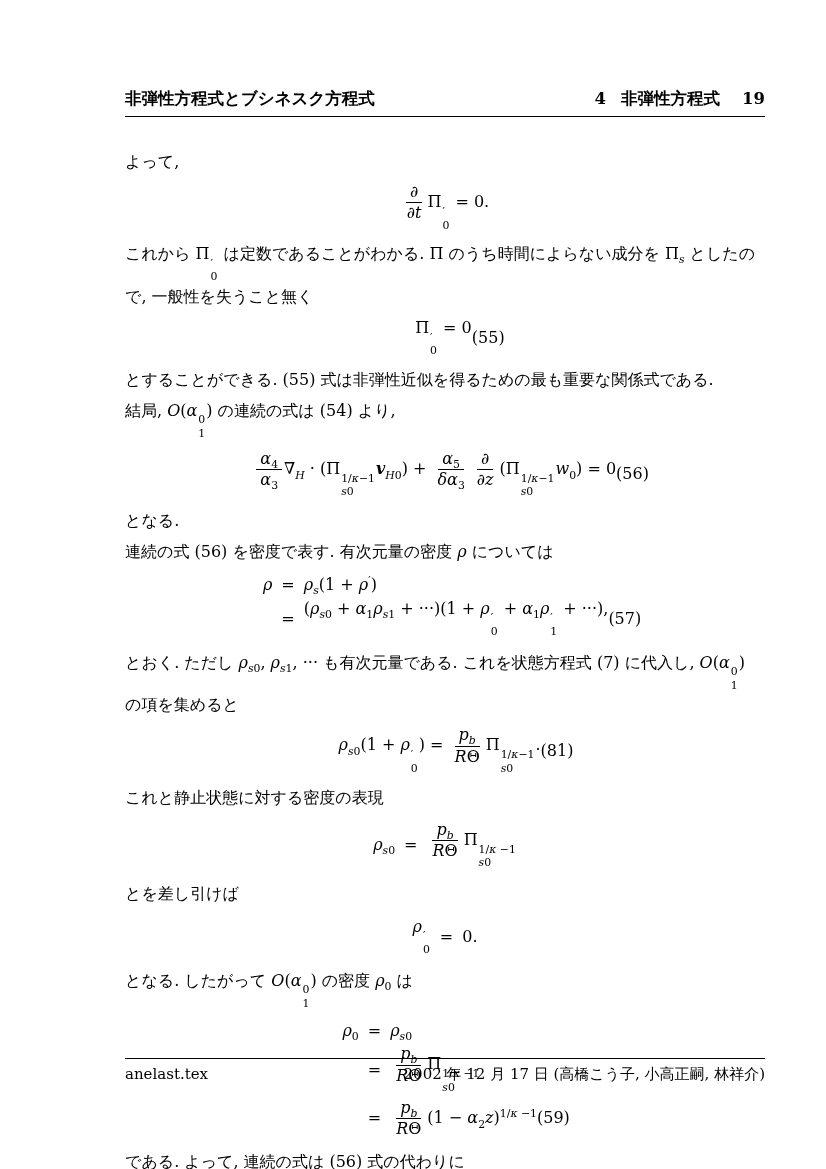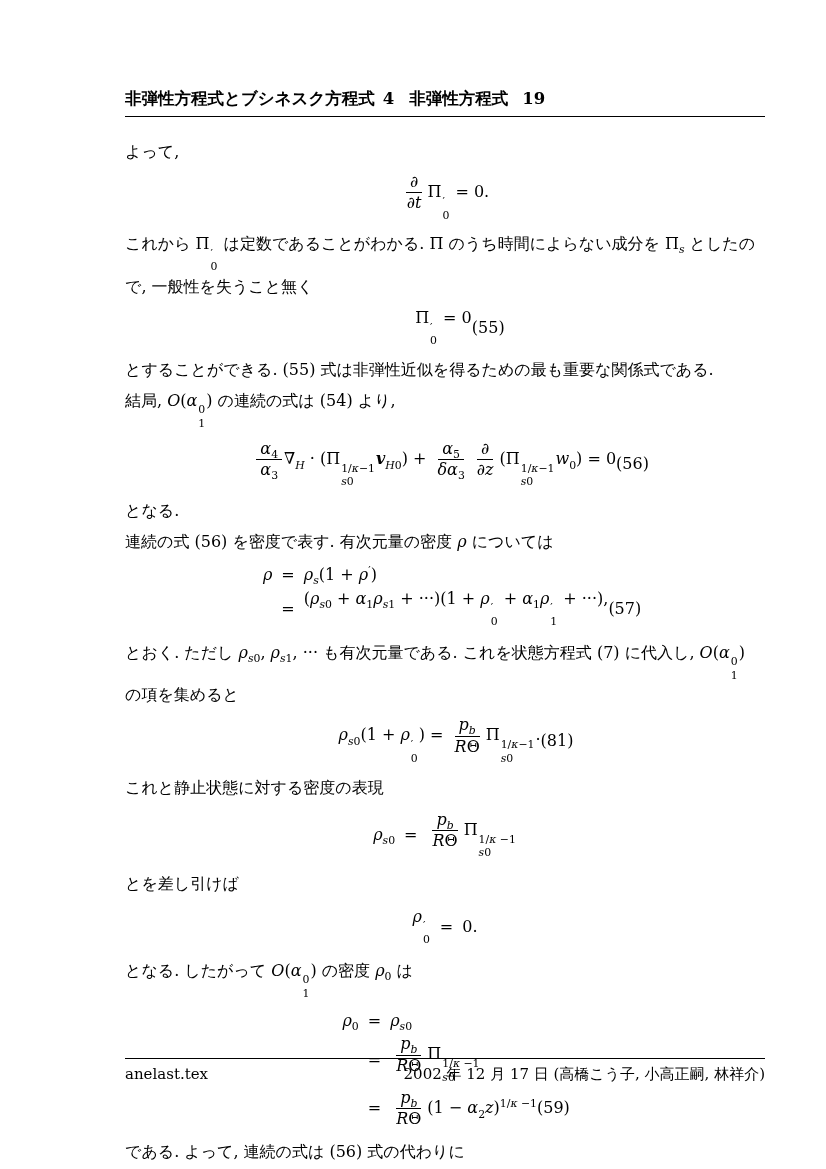--- a/index.html
+++ b/index.html
@@ -6,36 +6,36 @@
   html,body { background:#ffffff; }
   .page {
     position:relative; width:826px; height:1169px; background:#ffffff;
     overflow:hidden; color:#000;
     font-family:"DejaVu Serif","DejaVu Sans",serif; font-size:16px;
   }
   .content { position:absolute; left:125px; top:88px; width:640px; }
 
   
   .header {
-    display:flex; justify-content:flex-start; align-items:flex-end;
+    display:flex; justify-content:space-between; align-items:flex-end;
     border-bottom:1.2px solid #000; padding-bottom:6px;
     font-weight:bold; font-size:16.5px;gap:8px;
   }
   .hright { display:inline-flex; align-items:baseline; }
   .hnum { margin-right:15px; }
-  .hpage { margin-left:14px; }
+  .hpage { margin-left:22px; }
   .footer {
     position:absolute; left:125px; top:1058px; width:640px;
     border-top:1.2px solid #000; padding-top:6px;
     display:flex; justify-content:space-between; font-size:15px;
   }
 
   
   .para { margin:3px 0; line-height:25px; }
-  .p-first { margin-top:22px; }
+  .p-first { margin-top:32px; }
   .pbreak { margin-top:6px; }
 
   
   sup { font-size:68%; vertical-align:super; line-height:0; }
   sub { font-size:68%; vertical-align:sub; line-height:0; }
   .mi { font-style:italic; }
   .mb { font-style:italic; font-weight:bold; }
   .mfrac { display:inline-flex; flex-direction:column; align-items:center;
            vertical-align:middle; margin:0 2px; line-height:1.15; }
   .mnum { display:block; padding:0 4px 1px; border-bottom:1px solid #000; }

